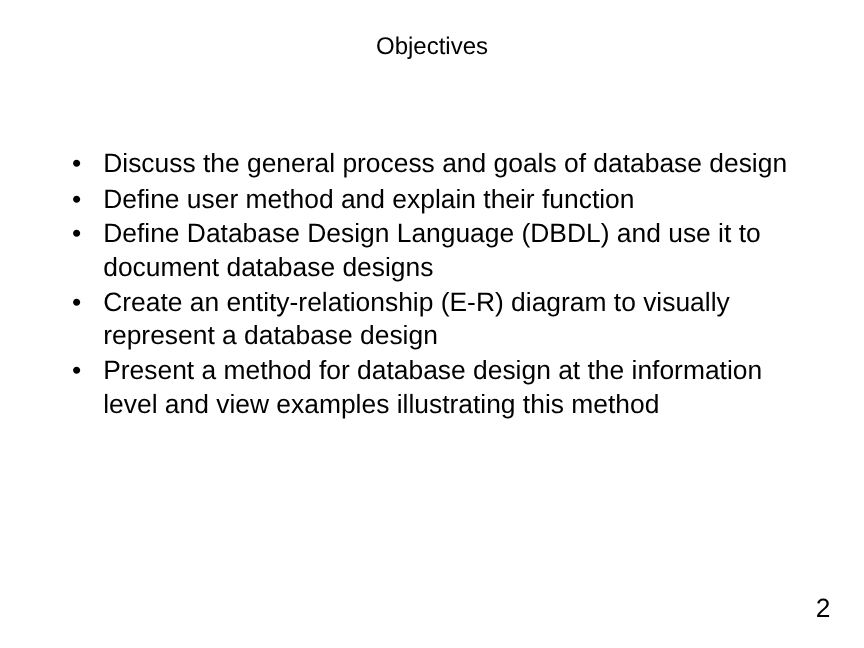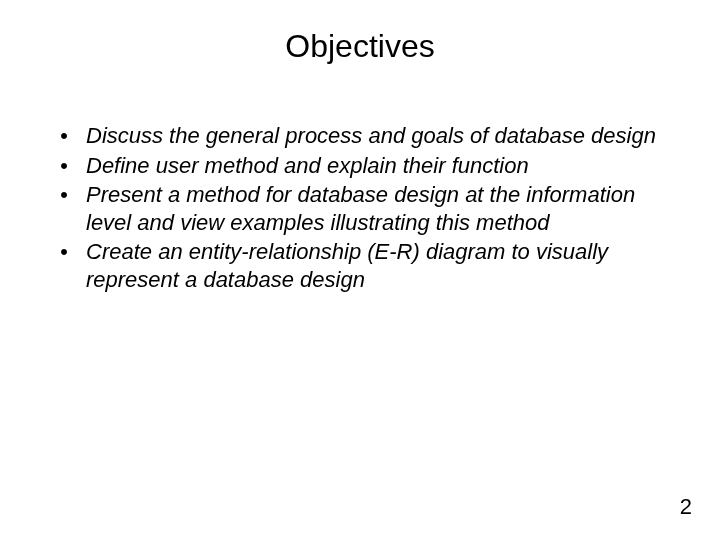--- a/index.html
+++ b/index.html
@@ -18,36 +18,35 @@
     height: 540px;
     position: relative;
     box-sizing: border-box;
   }
   .title {
     position: absolute;
     top: 28px;
     left: 0;
     width: 100%;
     text-align: center;
-    font-size: 32px;
+    font-size: 20px;
     font-weight: 400;
   }
   .body {
     position: absolute;
     top: 122px;
     left: 54px;
     right: 54px;
     font-size: 22px;
     line-height: 1.25;
   }
   ul.bullets {
     list-style: none;
     margin: 0;
     padding: 0;
-    font-style: italic;
   }
   ul.bullets > li {
     position: relative;
     padding-left: 32px;
     margin: 0 0 2px 0;
   }
   ul.bullets > li::before {
     content: "•";
     position: absolute;
     left: 6px;
@@ -66,20 +65,21 @@
 <body>
 
 <div class="slide">
 
   <div class="title">Objectives</div>
 
   <div class="body">
     <ul class="bullets">
       <li><span>Discuss the general process and goals of database design</span></li>
       <li><span>Define user method and explain their function</span></li>
+      <li><span>Define Database Design Language (DBDL) and use it to document database designs</span></li>
+      <li><span>Create an entity-relationship (E-R) diagram to visually represent a database design</span></li>
       <li><span>Present a method for database design at the information level and view examples illustrating this method</span></li>
-      <li><span>Create an entity-relationship (E-R) diagram to visually represent a database design</span></li>
     </ul>
   </div>
 
   <div class="page-number">2</div>
 
 </div>
 
 </body></html>

